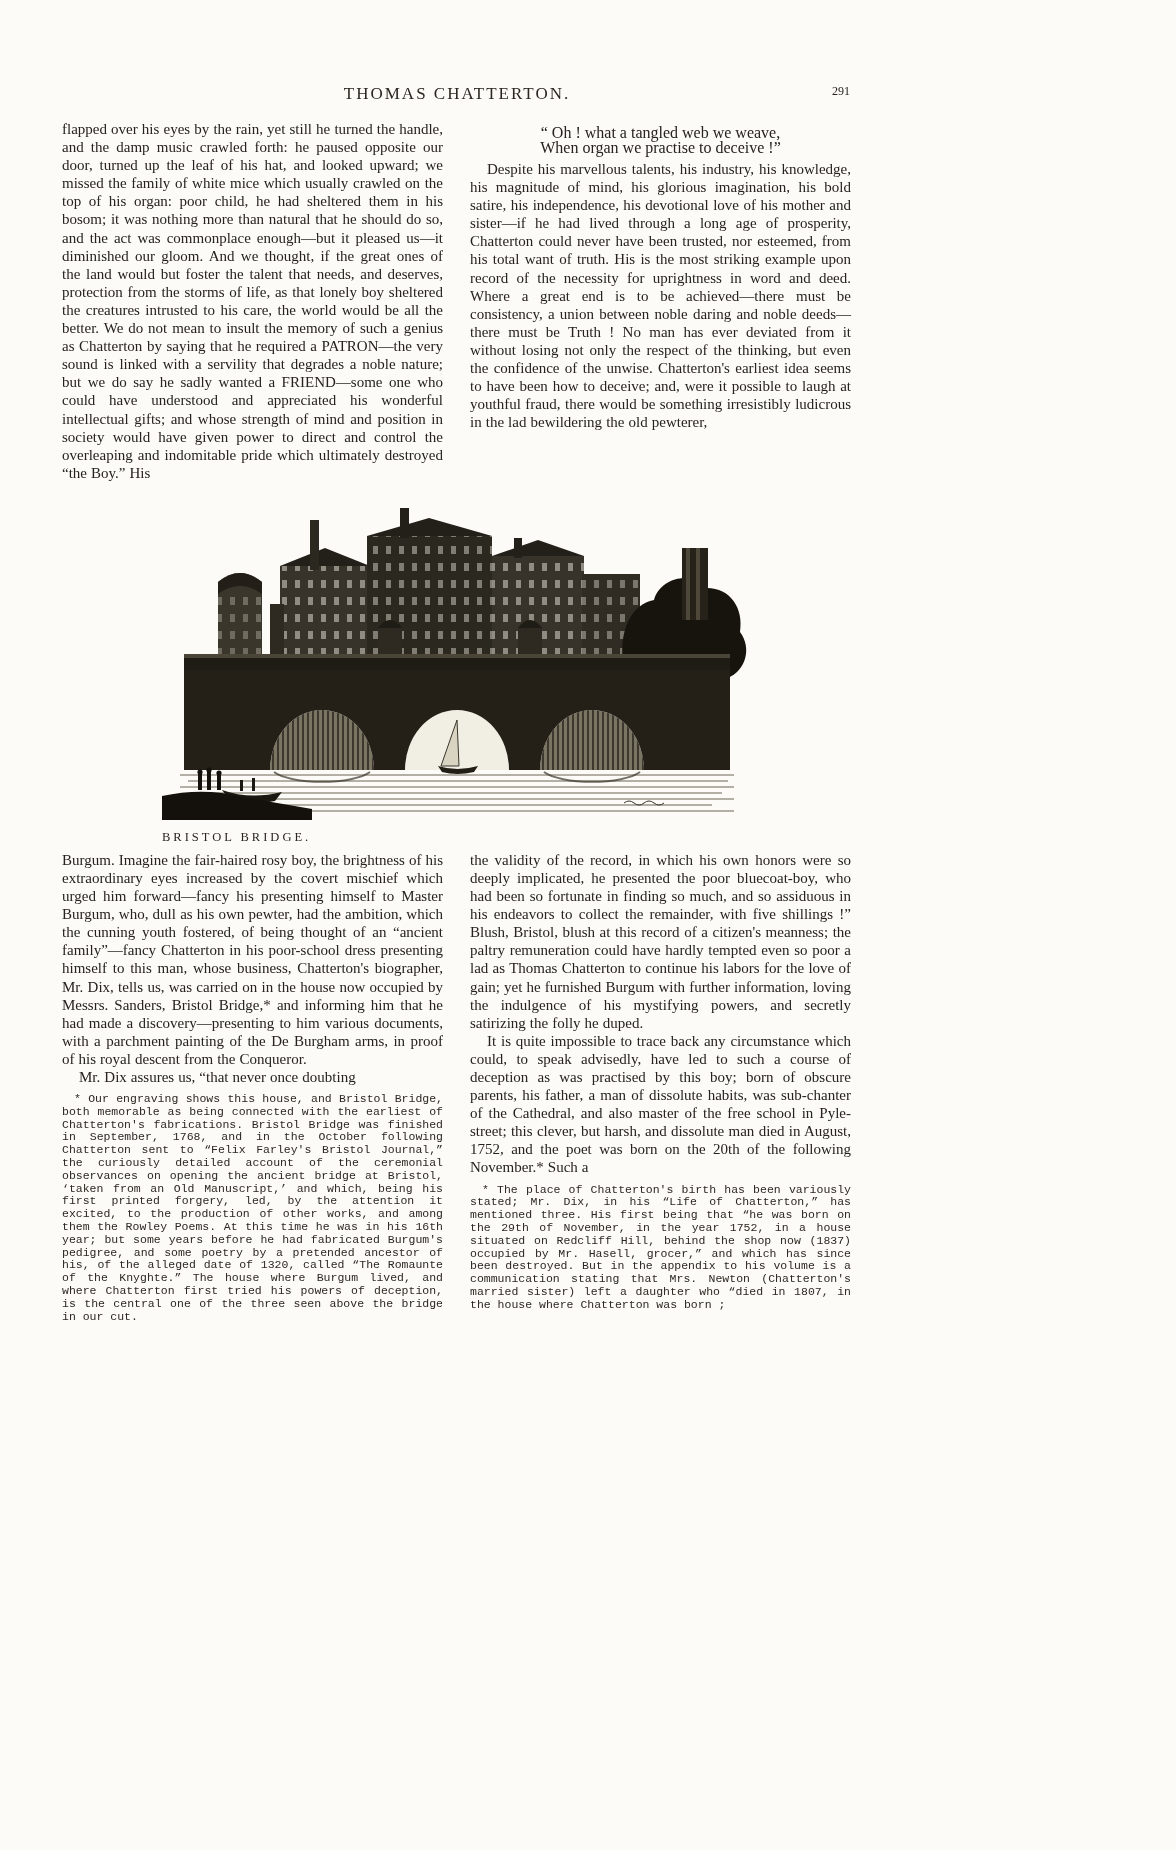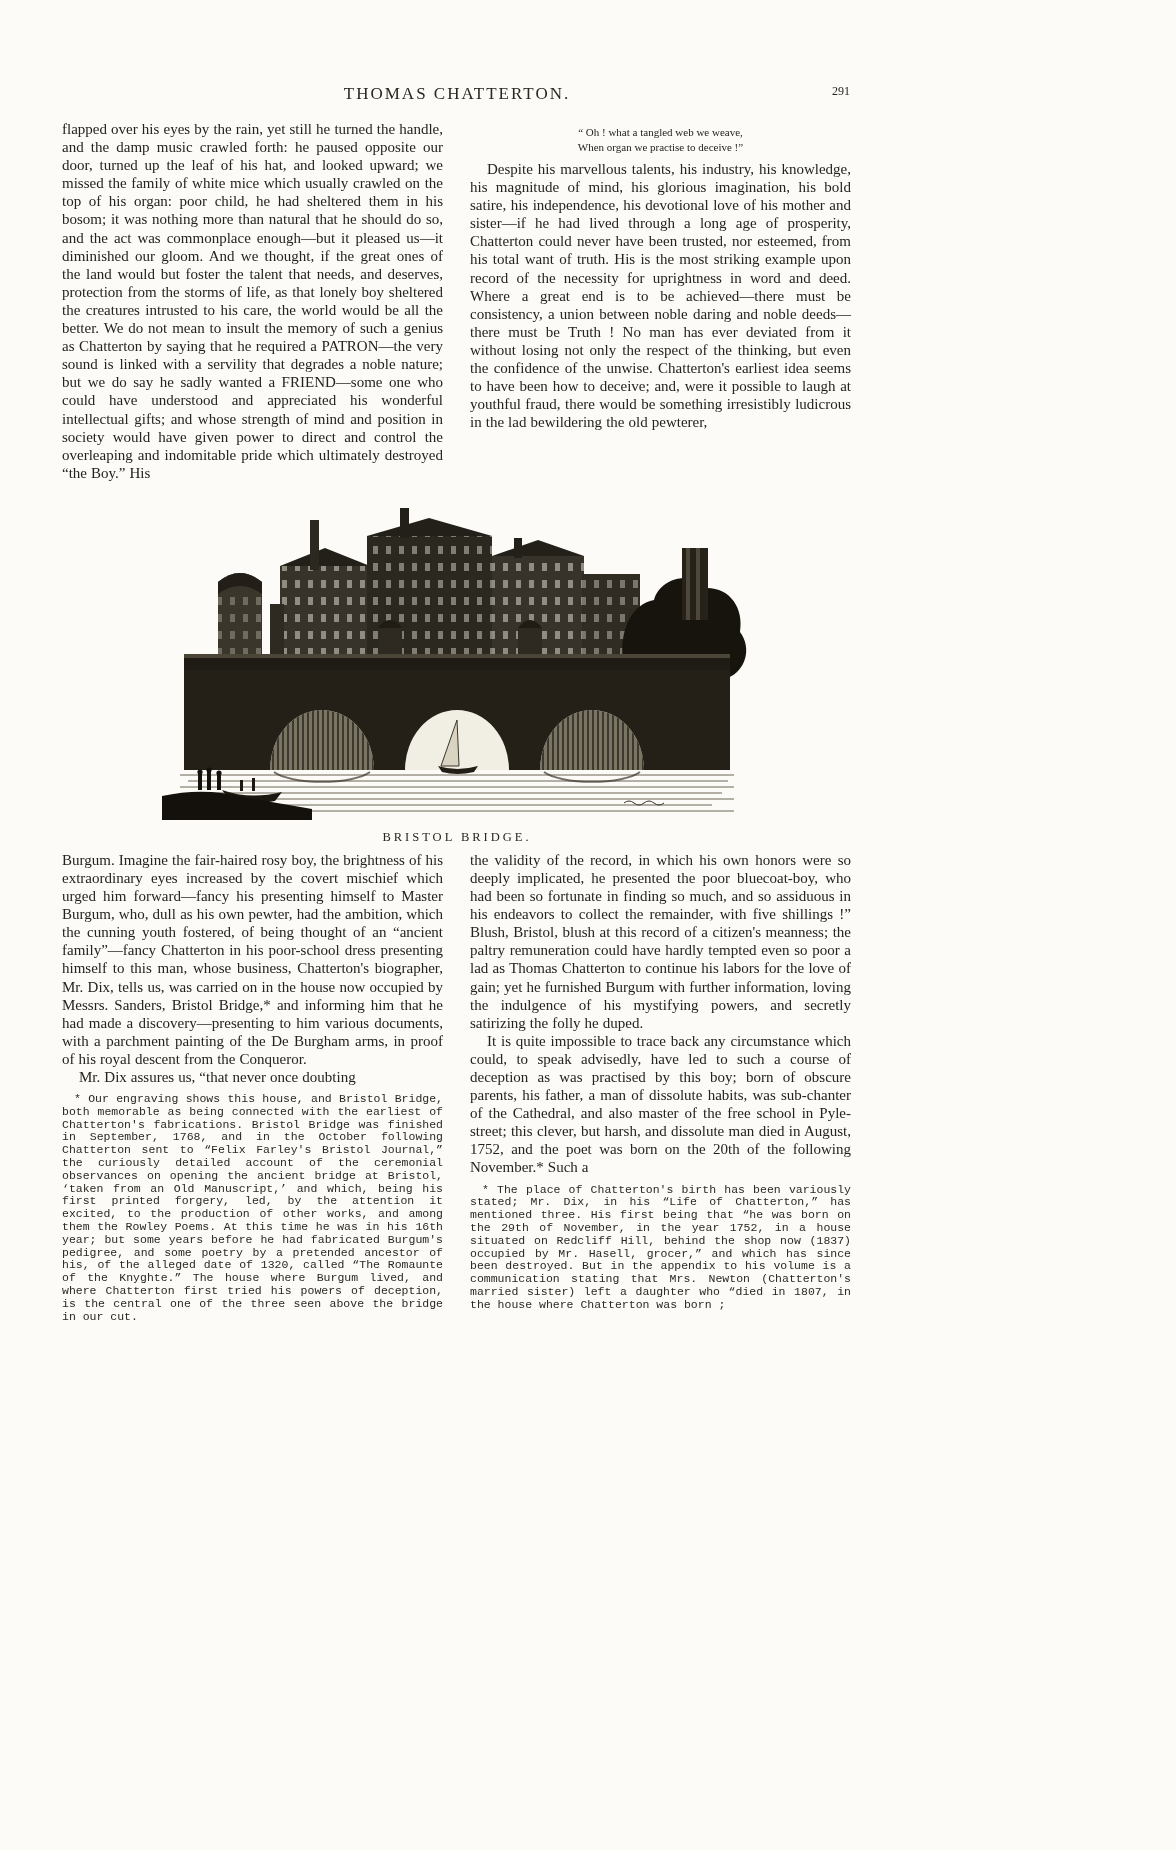--- a/index.html
+++ b/index.html
@@ -23,30 +23,30 @@
   .cols { display: flex; align-items: flex-start; }
   .col { width: 381px; }
   .col-divider { width: 1px; background: #9a948a; margin: 0 13px; }
 
   p.body-par {
     margin: 0; font-size: 15px; line-height: 18.1px;
     text-align: justify; word-spacing: 0.3px;
   }
   p.indent { text-indent: 17px; }
 
-  .verse { margin: 5px 0 5px 0; text-align: center; font-size: 11px; line-height: 15px; }
+  .verse { margin: 5px 0 5px 0; text-align: center; font-size: 16px; line-height: 15px; }
   .verse-line { display: block; }
 
   .footnote {
     margin-top: 7px; font-size: 11.5px; line-height: 12.8px;
     text-align: justify; color: #2c2822;
   }
   .footnote p { margin: 0; text-indent: 12px; font-family: Liberation Mono, monospace; }
 
-  .figure { margin: 26px auto 6px auto; width: 590px; text-align: center; }
+  .figure { margin: 26px auto 6px auto; width: 590px; }
   .figure svg { display: block; }
   .fig-caption {
     margin-top: 10px; font-size: 12.5px; letter-spacing: 3px; color: #2a2620;
   }
 </style>
 </head>
 <body>
 
 <div class="page">
   <div class="content">

